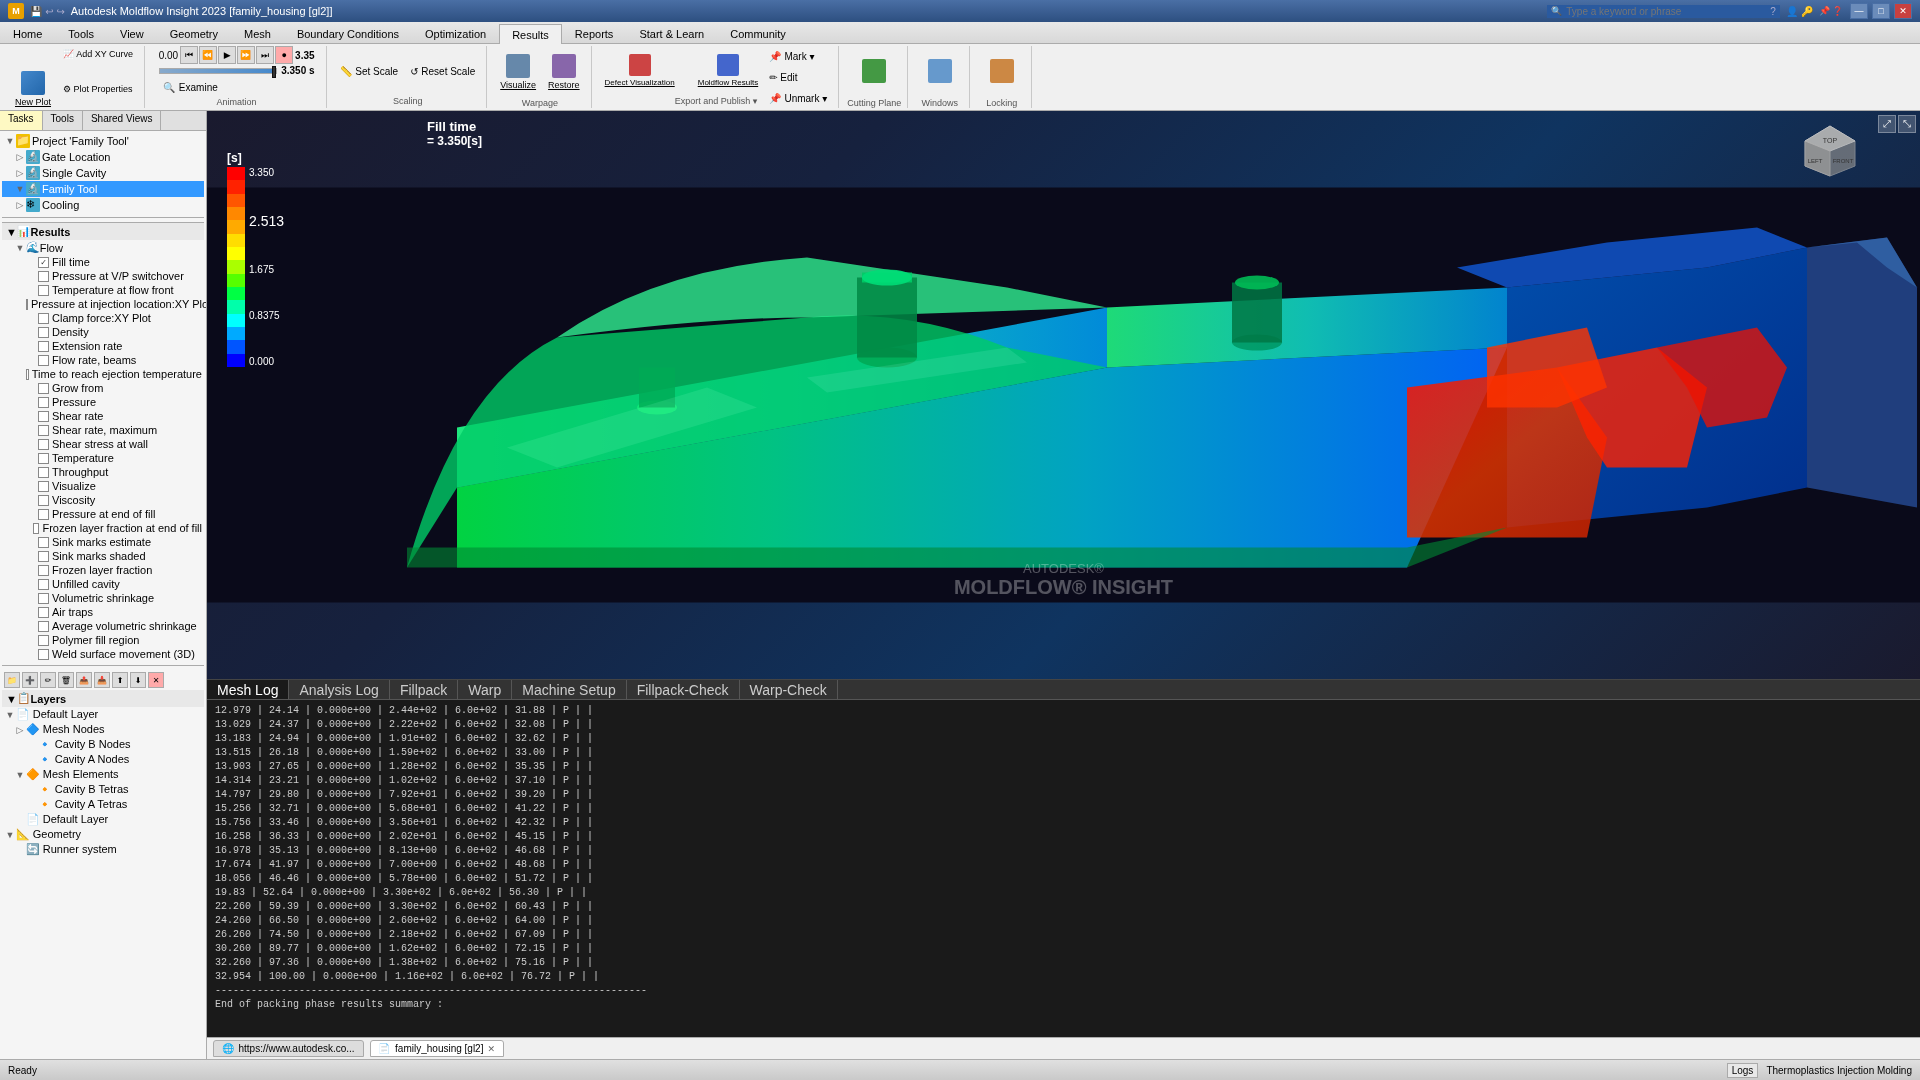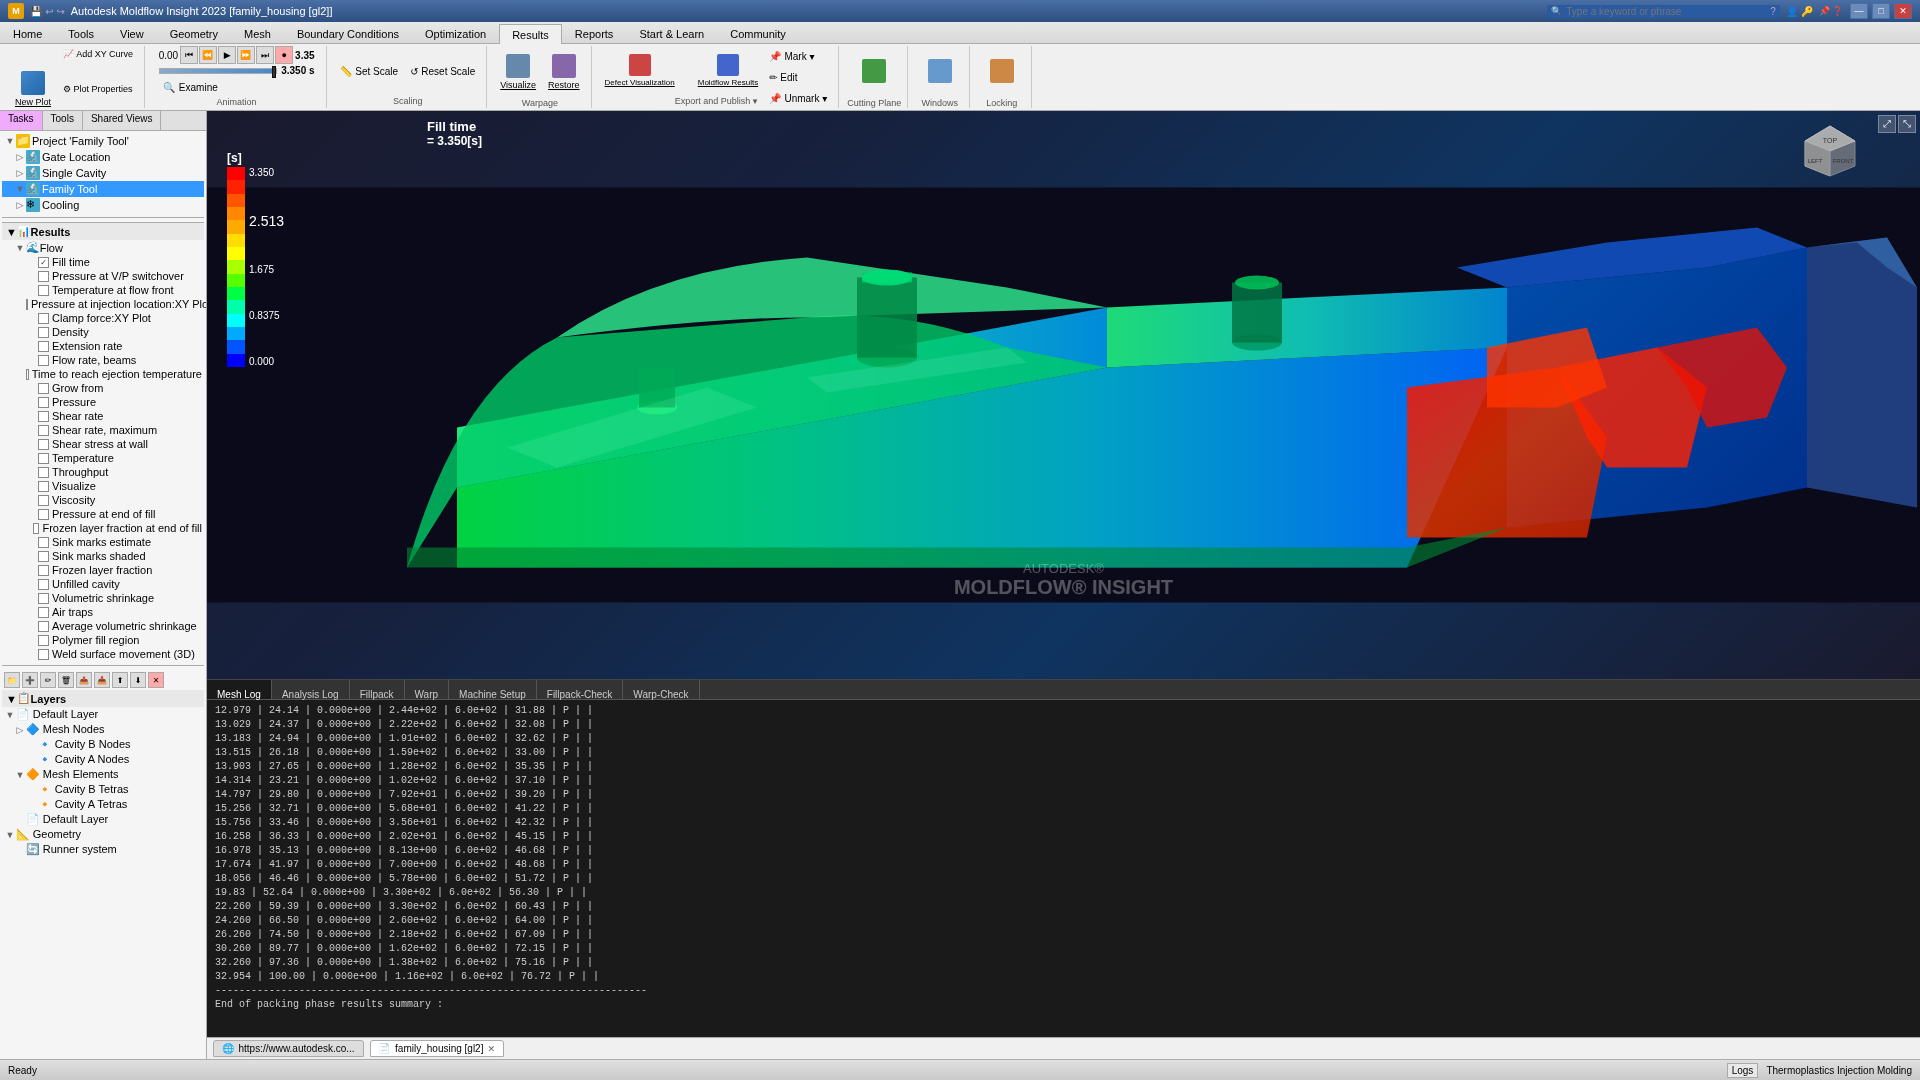--- a/index.html
+++ b/index.html
@@ -123,21 +123,21 @@
       background: #e0e0e0;
       border-bottom: 1px solid #ababab;
       height: 20px;
     }
     .panel-tab {
       padding: 2px 8px;
       font-size: 10px;
       cursor: pointer;
       border-right: 1px solid #ababab;
     }
-    .panel-tab.active { background: #f0abfc; }
+    .panel-tab.active { background: #fef9c3; }
     #tree-panel {
       flex: 1;
       overflow-y: auto;
       padding: 2px;
     }
     .tree-item {
       display: flex;
       align-items: center;
       padding: 1px 2px;
       cursor: pointer;
@@ -214,22 +214,22 @@
       display: flex;
       flex-direction: column;
     }
     #log-tabs {
       display: flex;
       background: #333;
       border-bottom: 1px solid #555;
       height: 20px;
     }
     .log-tab {
-      padding: 9px 10px;
-      font-size: 10px;
+      padding: 2px 10px;
+      font-size: 14px;
       color: #ccc;
       cursor: pointer;
       border-right: 1px solid #555;
     }
     .log-tab.active { background: #1a1a1a; color: #fff; }
     #log-content {
       flex: 1;
       overflow-y: auto;
       padding: 4px 8px;
       font-family: 'Courier New', monospace;

